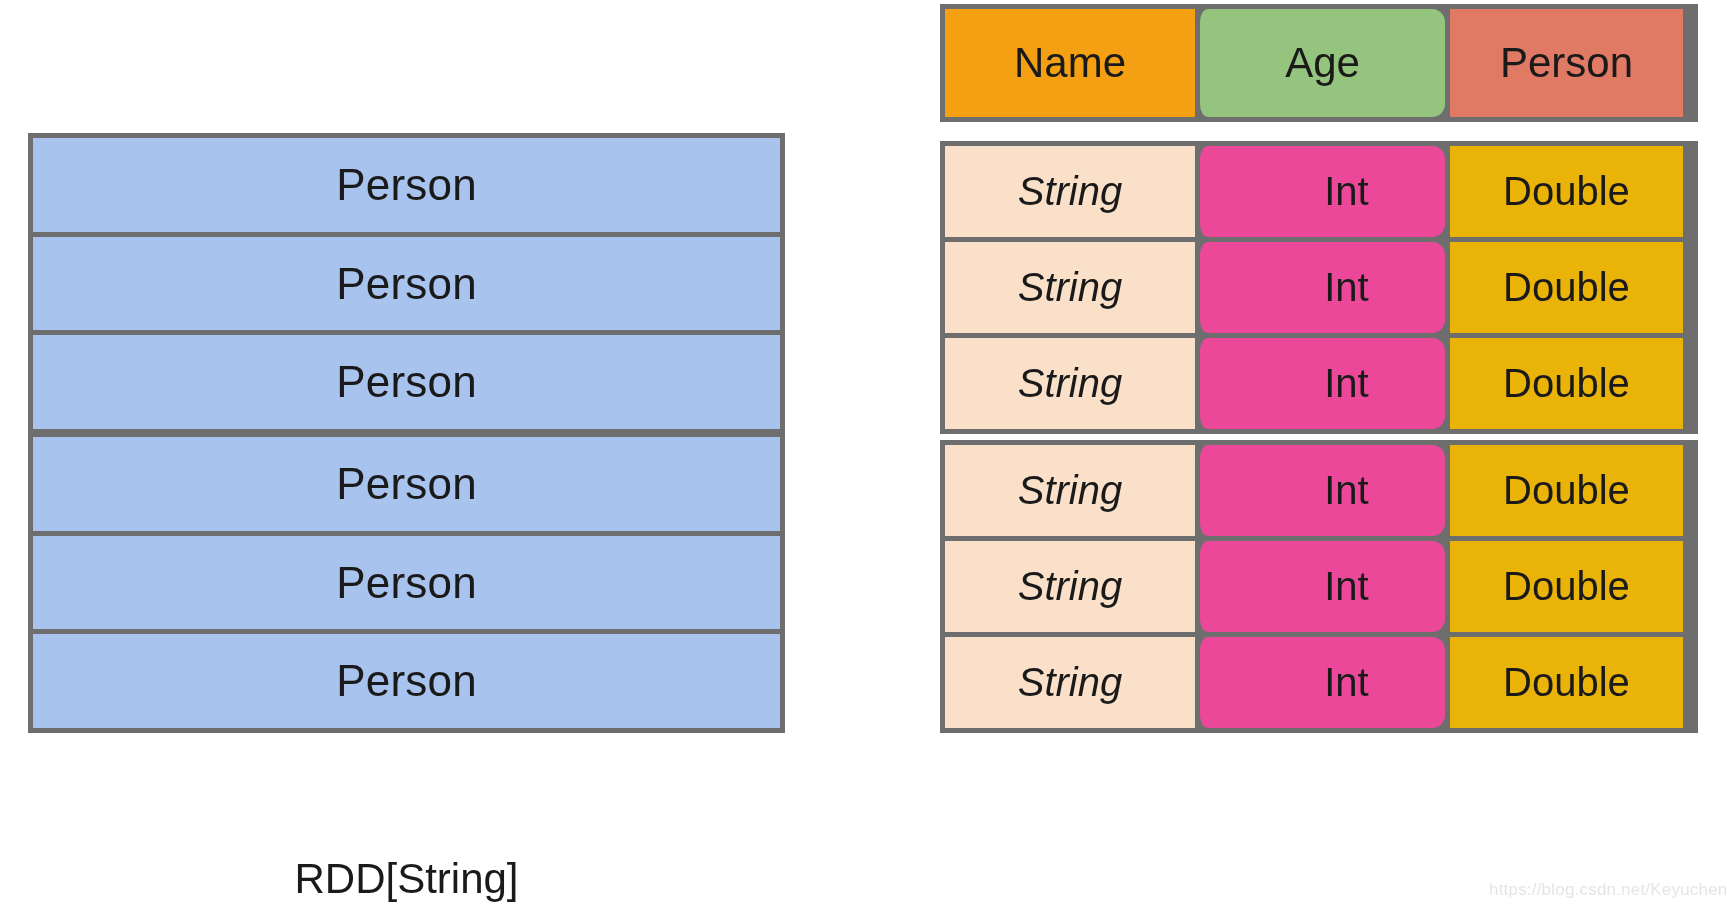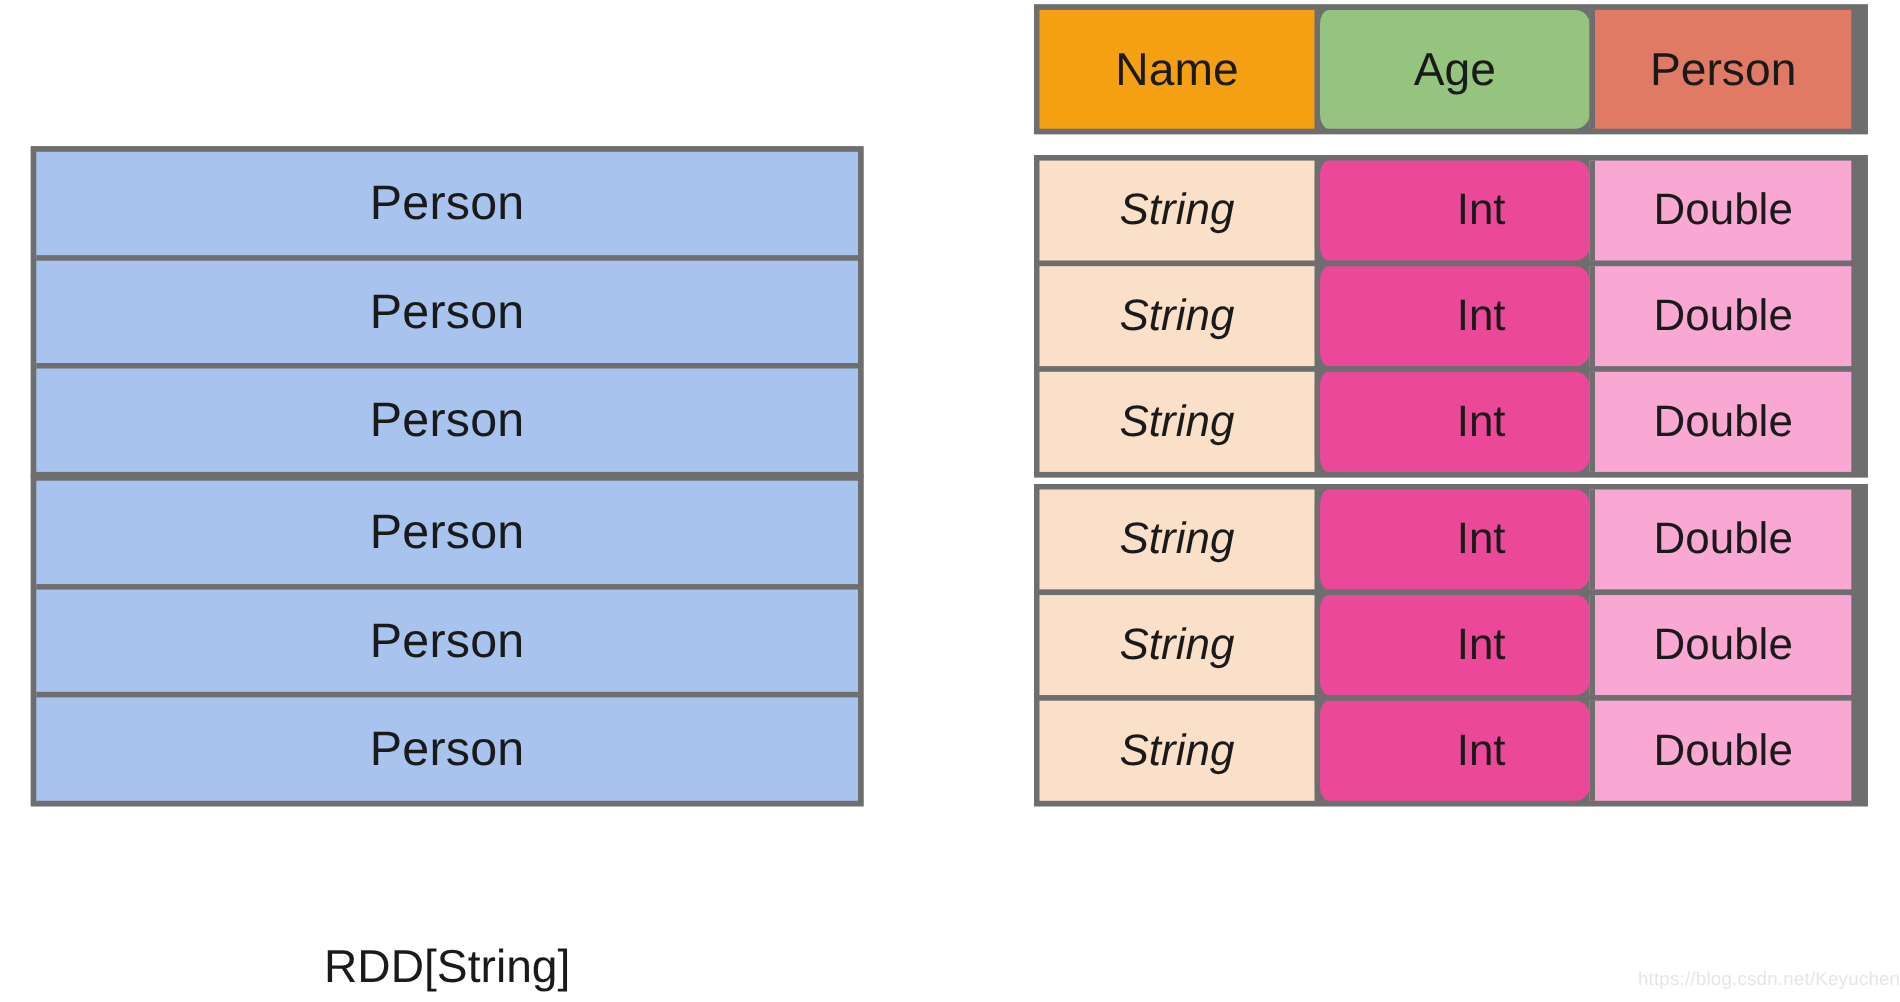--- a/index.html
+++ b/index.html
@@ -67,21 +67,21 @@
   }
   .df-cell + .df-cell {
     border-left: 5px solid #6e6e6e;
   }
   .col-name   { width: 250px; }
   .col-age    { width: 250px; border-radius: 13px; }
   .col-height { width: 238px; }
 
   .cell-string { background: #fae0c8; font-style: italic; }
   .cell-int    { background: #ec4899; padding-left: 48px; }
-  .cell-double { background: #f9a8d4; }
+  .cell-double { background: #eab308; }
 
   .head-name   { background: #f5a013; }
   .head-age    { background: #94c47d; }
   .head-height { background: #e07a64; }
 
   .header-block .df-cell { font-size: 42px; }
 
   
   .caption {
     position: absolute;

